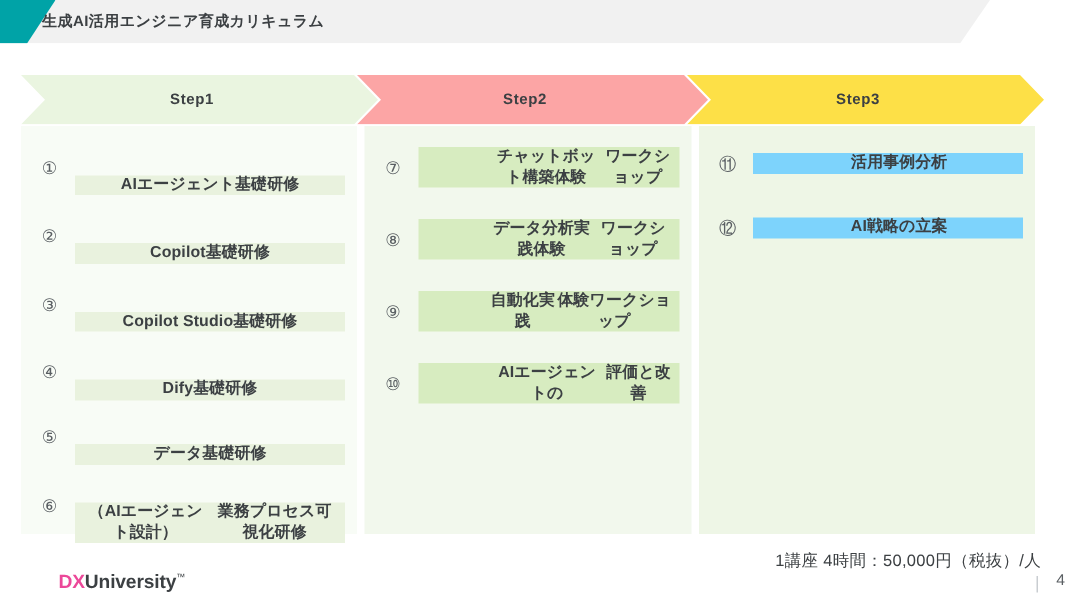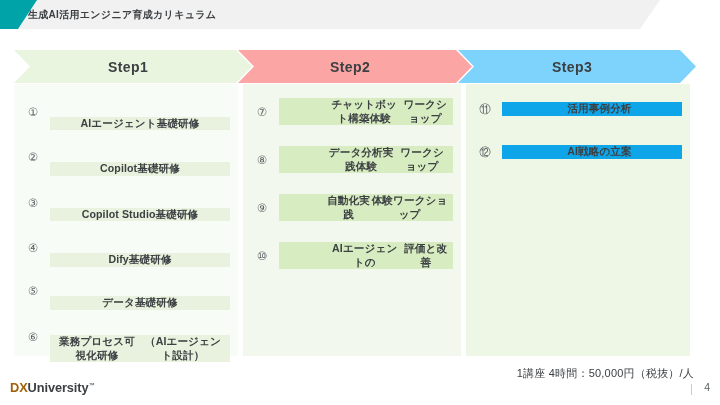--- a/index.html
+++ b/index.html
@@ -59,40 +59,40 @@
   
   .chev {
     position: absolute;
     top: 50px;
     height: 33px;
     display: flex;
     align-items: center;
     justify-content: center;
   }
   .chev span {
-    font-size: 14px;
+    font-size: 10px;
     font-weight: bold;
     color: #3c4043;
     letter-spacing: 0.4px;
     position: relative;
     left: -5px;
   }
   .chev.s1 {
     left: 14px; width: 238px;
     background: #eaf5e0;
     clip-path: polygon(0 0, 222px 0, 238px 50%, 222px 100%, 0 100%, 16px 50%);
   }
   .chev.s2 {
     left: 238px; width: 234px;
     background: #fca5a5;
     clip-path: polygon(0 0, 218px 0, 234px 50%, 218px 100%, 0 100%, 16px 50%);
   }
   .chev.s3 {
     left: 458px; width: 238px;
-    background: #7dd3fc;
+    background: #fde047;
     clip-path: polygon(0 0, 222px 0, 238px 50%, 222px 100%, 0 100%, 16px 50%);
   }
 
   
   .item-row {
     position: absolute;
     display: flex;
     align-items: center;
   }
   .item-num {
@@ -113,21 +113,21 @@
     font-weight: bold;
     line-height: 1.32;
     color: #3c4043;
     letter-spacing: 0.1px;
     padding: 0 4px;
     box-sizing: border-box;
   }
   
   .col1 .item-box { background: #e9f2de; margin-top: 24px; }
   .col2 .item-box { background: #d7ecc0; padding-left: 48px; }
-  .col3 .item-box { background: #0ea5e9; padding-left: 19px; }
+  .col3 .item-box { background: #7dd3fc; padding-left: 19px; }
 
   
   .col1 .item-row { left: 22px;  width: 208px; }
   .col2 .item-row { left: 251px; width: 202px; }
   .col3 .item-row { left: 474px; width: 208px; }
 
   .col1 .item-num { margin-right: 6px; }
   .col2 .item-num { margin-right: 6px; }
   .col3 .item-num { margin-right: 6px; }
 
@@ -143,21 +143,21 @@
   }
   .logo {
     position: absolute;
     left: 10px;
     top: 380px;
     font-size: 12.8px;
     font-weight: bold;
     white-space: nowrap;
     letter-spacing: -0.1px;
   }
-  .logo .dx { color: #a16207; }
+  .logo .dx { color: #ec4899; margin-left: 29px; }
   .logo .uni { color: #3c4043; text-align: center; }
   .logo .tm {
     font-size: 6px;
     vertical-align: super;
     color: #3c4043;
     font-weight: normal;
   }
   .page-sep {
     position: absolute;
     right: 28px;
@@ -224,22 +224,22 @@
     </div>
     <div class="item-row" style="top: 274px; height: 34px;">
       <div class="item-num">⑤</div>
       <div class="item-box">
         <div>データ基礎研修</div>
       </div>
     </div>
     <div class="item-row" style="top: 317px; height: 39px;">
       <div class="item-num">⑥</div>
       <div class="item-box">
+        <div>（AIエージェント設計）</div>
         <div>業務プロセス可視化研修</div>
-        <div>（AIエージェント設計）</div>
       </div>
     </div>
   </div>
 <div id="items-col2" class="col2">
     <div class="item-row" style="top: 92px; height: 39px;">
       <div class="item-num">⑦</div>
       <div class="item-box">
         <div>チャットボット構築体験</div>
         <div>ワークショップ</div>
       </div>

